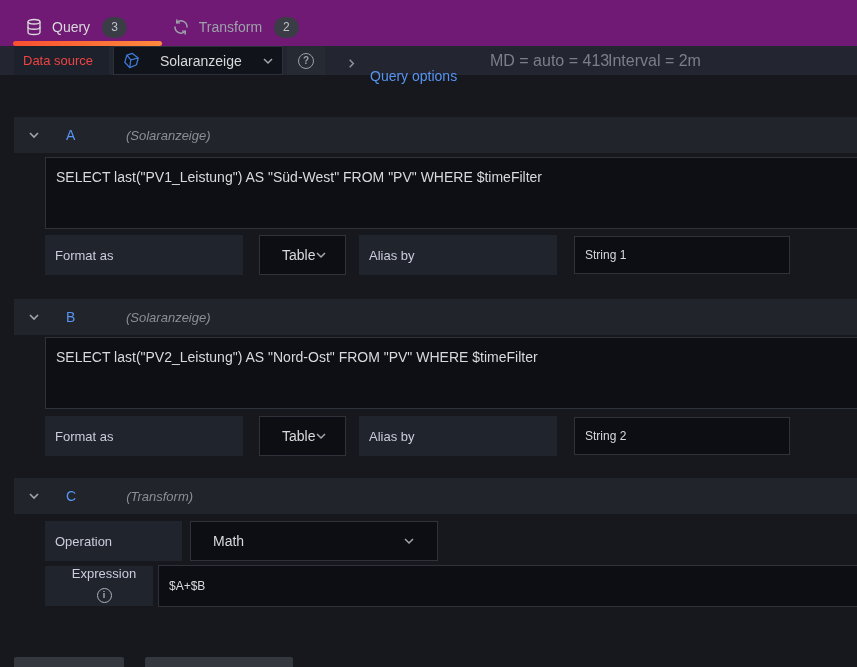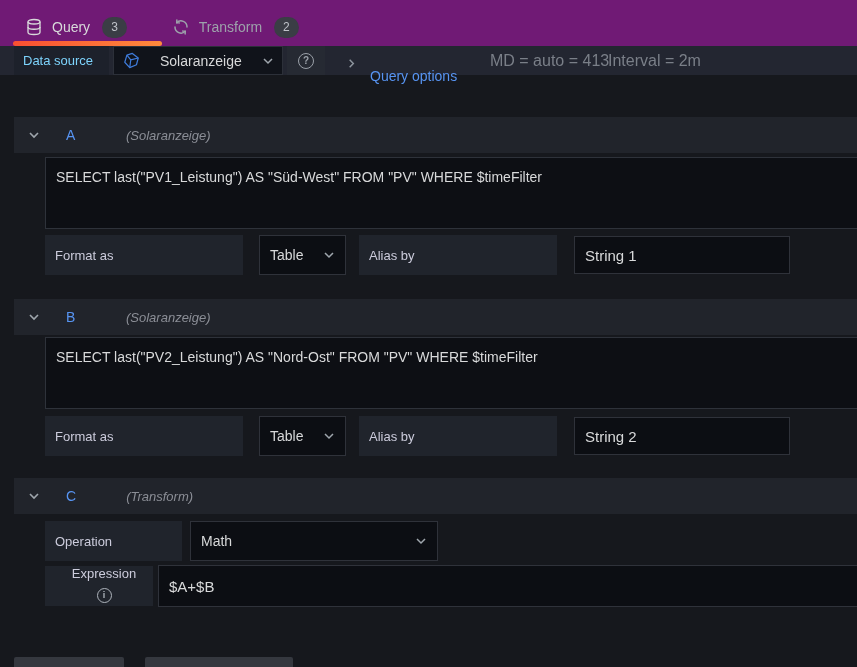--- a/index.html
+++ b/index.html
@@ -15,21 +15,21 @@
   .tab.inactive .lbl{color:#9da2ab;font-weight:400;}
   .badge{background:#3a3d45;border-radius:11px;height:21px;line-height:21px;padding:0 9px;
          font-size:12px;color:#bfc2c9;text-align:center;margin-left:3px;}
   .tab-underline{position:absolute;left:13px;top:41px;width:149px;height:5px;border-radius:3px;
          background:linear-gradient(90deg,#fa4f31,#ff8a3c);}
 
   
   .dsrow{position:absolute;left:0;top:46px;width:857px;height:29px;background:#232631;}
   .ds-label{position:absolute;left:14px;top:0;width:95px;height:29px;background:#1d212b;
          display:flex;align-items:center;padding-left:9px;box-sizing:border-box;
-         font-size:13px;color:#7dd3fc;}
+         font-size:13px;color:#ef4444;}
   .ds-picker{position:absolute;left:113px;top:0;width:170px;height:29px;background:#10131a;
          border:1px solid #2c3039;box-sizing:border-box;display:flex;align-items:center;
          gap:20px;padding:0 9px;font-size:14px;cursor:pointer;}
   .ds-picker .chevr{margin-left:auto;}
   .ds-help{position:absolute;left:287px;top:0;width:38px;height:29px;background:#262a33;
          display:flex;align-items:center;justify-content:center;cursor:pointer;border:none;}
   .circle-icon{width:16px;height:16px;border:1.5px solid #9aa0a8;border-radius:50%;
          font-size:10px;line-height:13px;text-align:center;color:#9aa0a8;box-sizing:border-box;
          font-weight:700;}
   .qo-chevron{position:absolute;left:346px;top:9px;cursor:pointer;}
@@ -45,23 +45,23 @@
   .qheader .dstype{margin-left:50px;color:#8b8e96;font-size:13px;font-style:italic;}
 
   .qeditor{position:absolute;left:45px;width:813px;height:72px;background:#0d0f14;
          border:1px solid #2e323a;box-sizing:border-box;padding:11px 10px;
          font-size:14px;color:#d8d9da;cursor:text;}
 
   .frow-label{position:absolute;background:#20242c;height:40px;display:flex;align-items:center;
          gap:7px;padding-left:10px;box-sizing:border-box;font-size:13px;color:#ccccdc;}
   .select{position:absolute;background:#0c0e13;border:1px solid #2f323a;box-sizing:border-box;
          height:40px;display:flex;align-items:center;justify-content:space-between;
-         padding:0 10px;font-size:14px;cursor:pointer;}
+         padding:0 22px;font-size:14px;cursor:pointer;}
   .tinput{position:absolute;background:#0c0e13;border:1px solid #2f323a;box-sizing:border-box;
-         height:38px;padding:0 0 0 10px;font-size:15px;color:#d8d9da;outline:none;
+         height:38px;padding:0 0 0 10px;font-size:12px;color:#d8d9da;outline:none;
          font-family:"Liberation Sans","DejaVu Sans",sans-serif;}
   .info-circle{width:15px;height:15px;border:1.4px solid #aeb4bc;border-radius:50%;
          font-size:9px;line-height:12px;text-align:center;color:#aeb4bc;box-sizing:border-box;
          font-style:normal;font-weight:700;}
 
   
   .addbtn{position:absolute;top:657px;height:32px;background:#35383f;border:none;
          border-radius:2px;color:#d8d9da;font-size:14px;text-align:left;
          padding:4px 0 0 24px;box-sizing:border-box;cursor:pointer;}
 </style>

